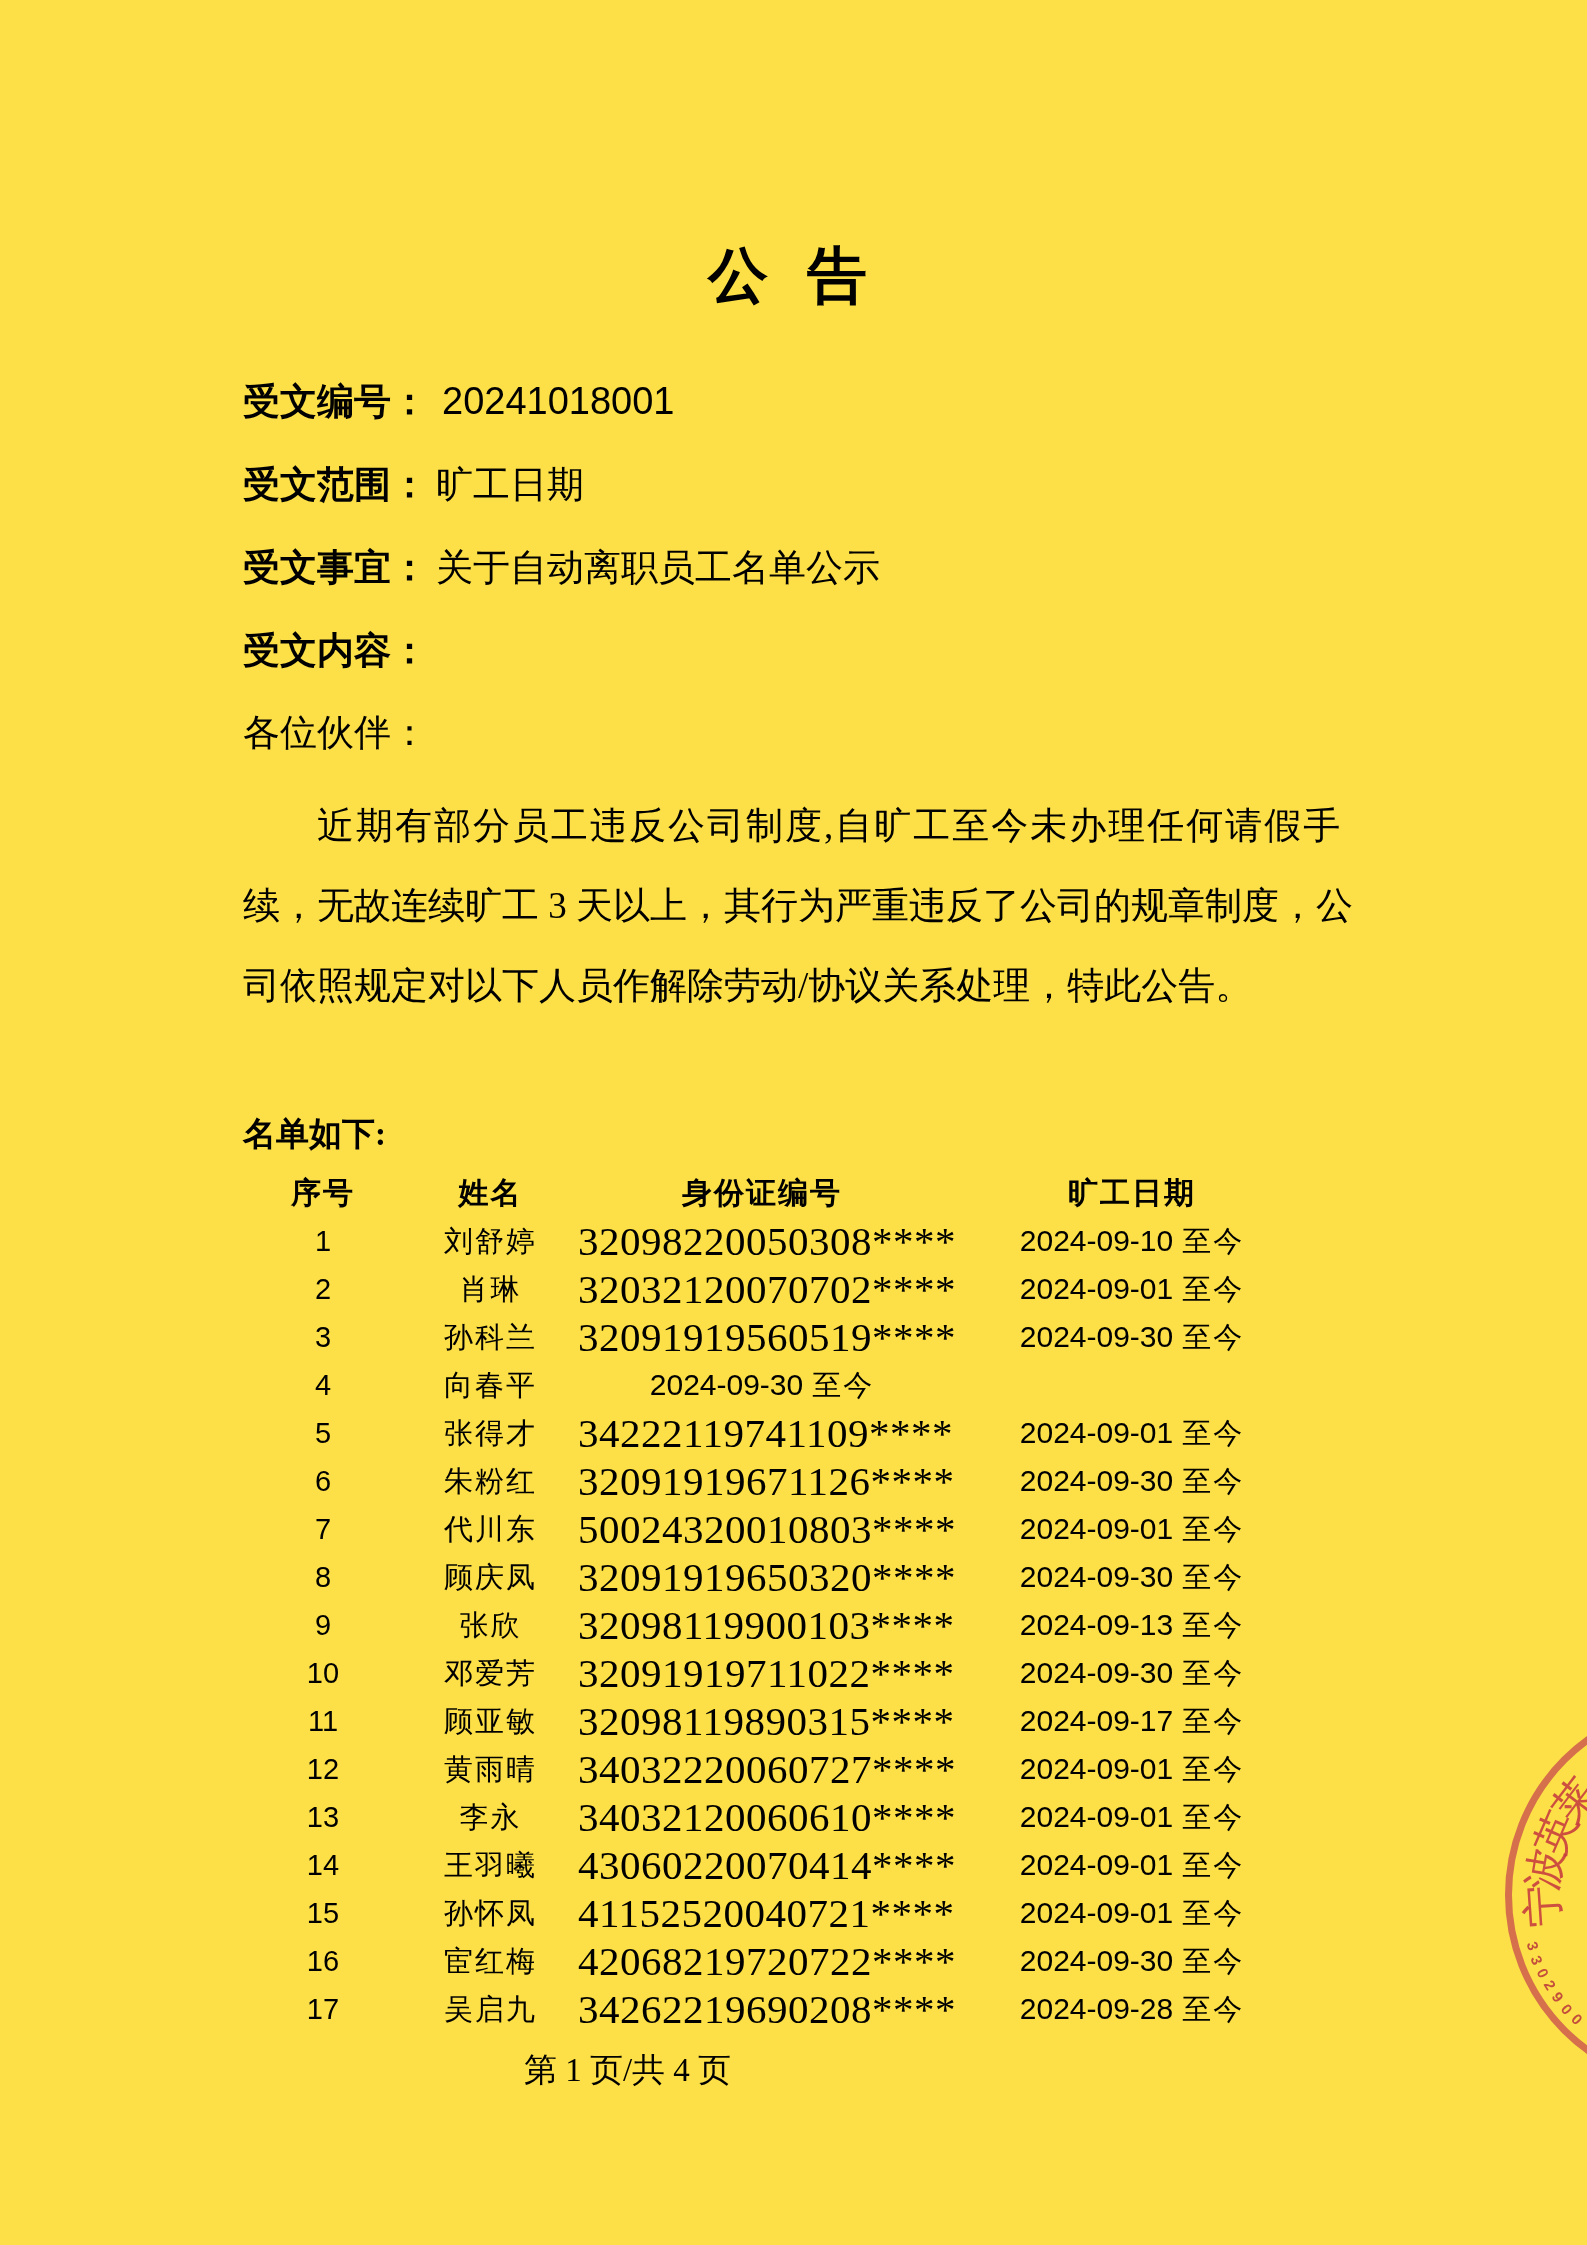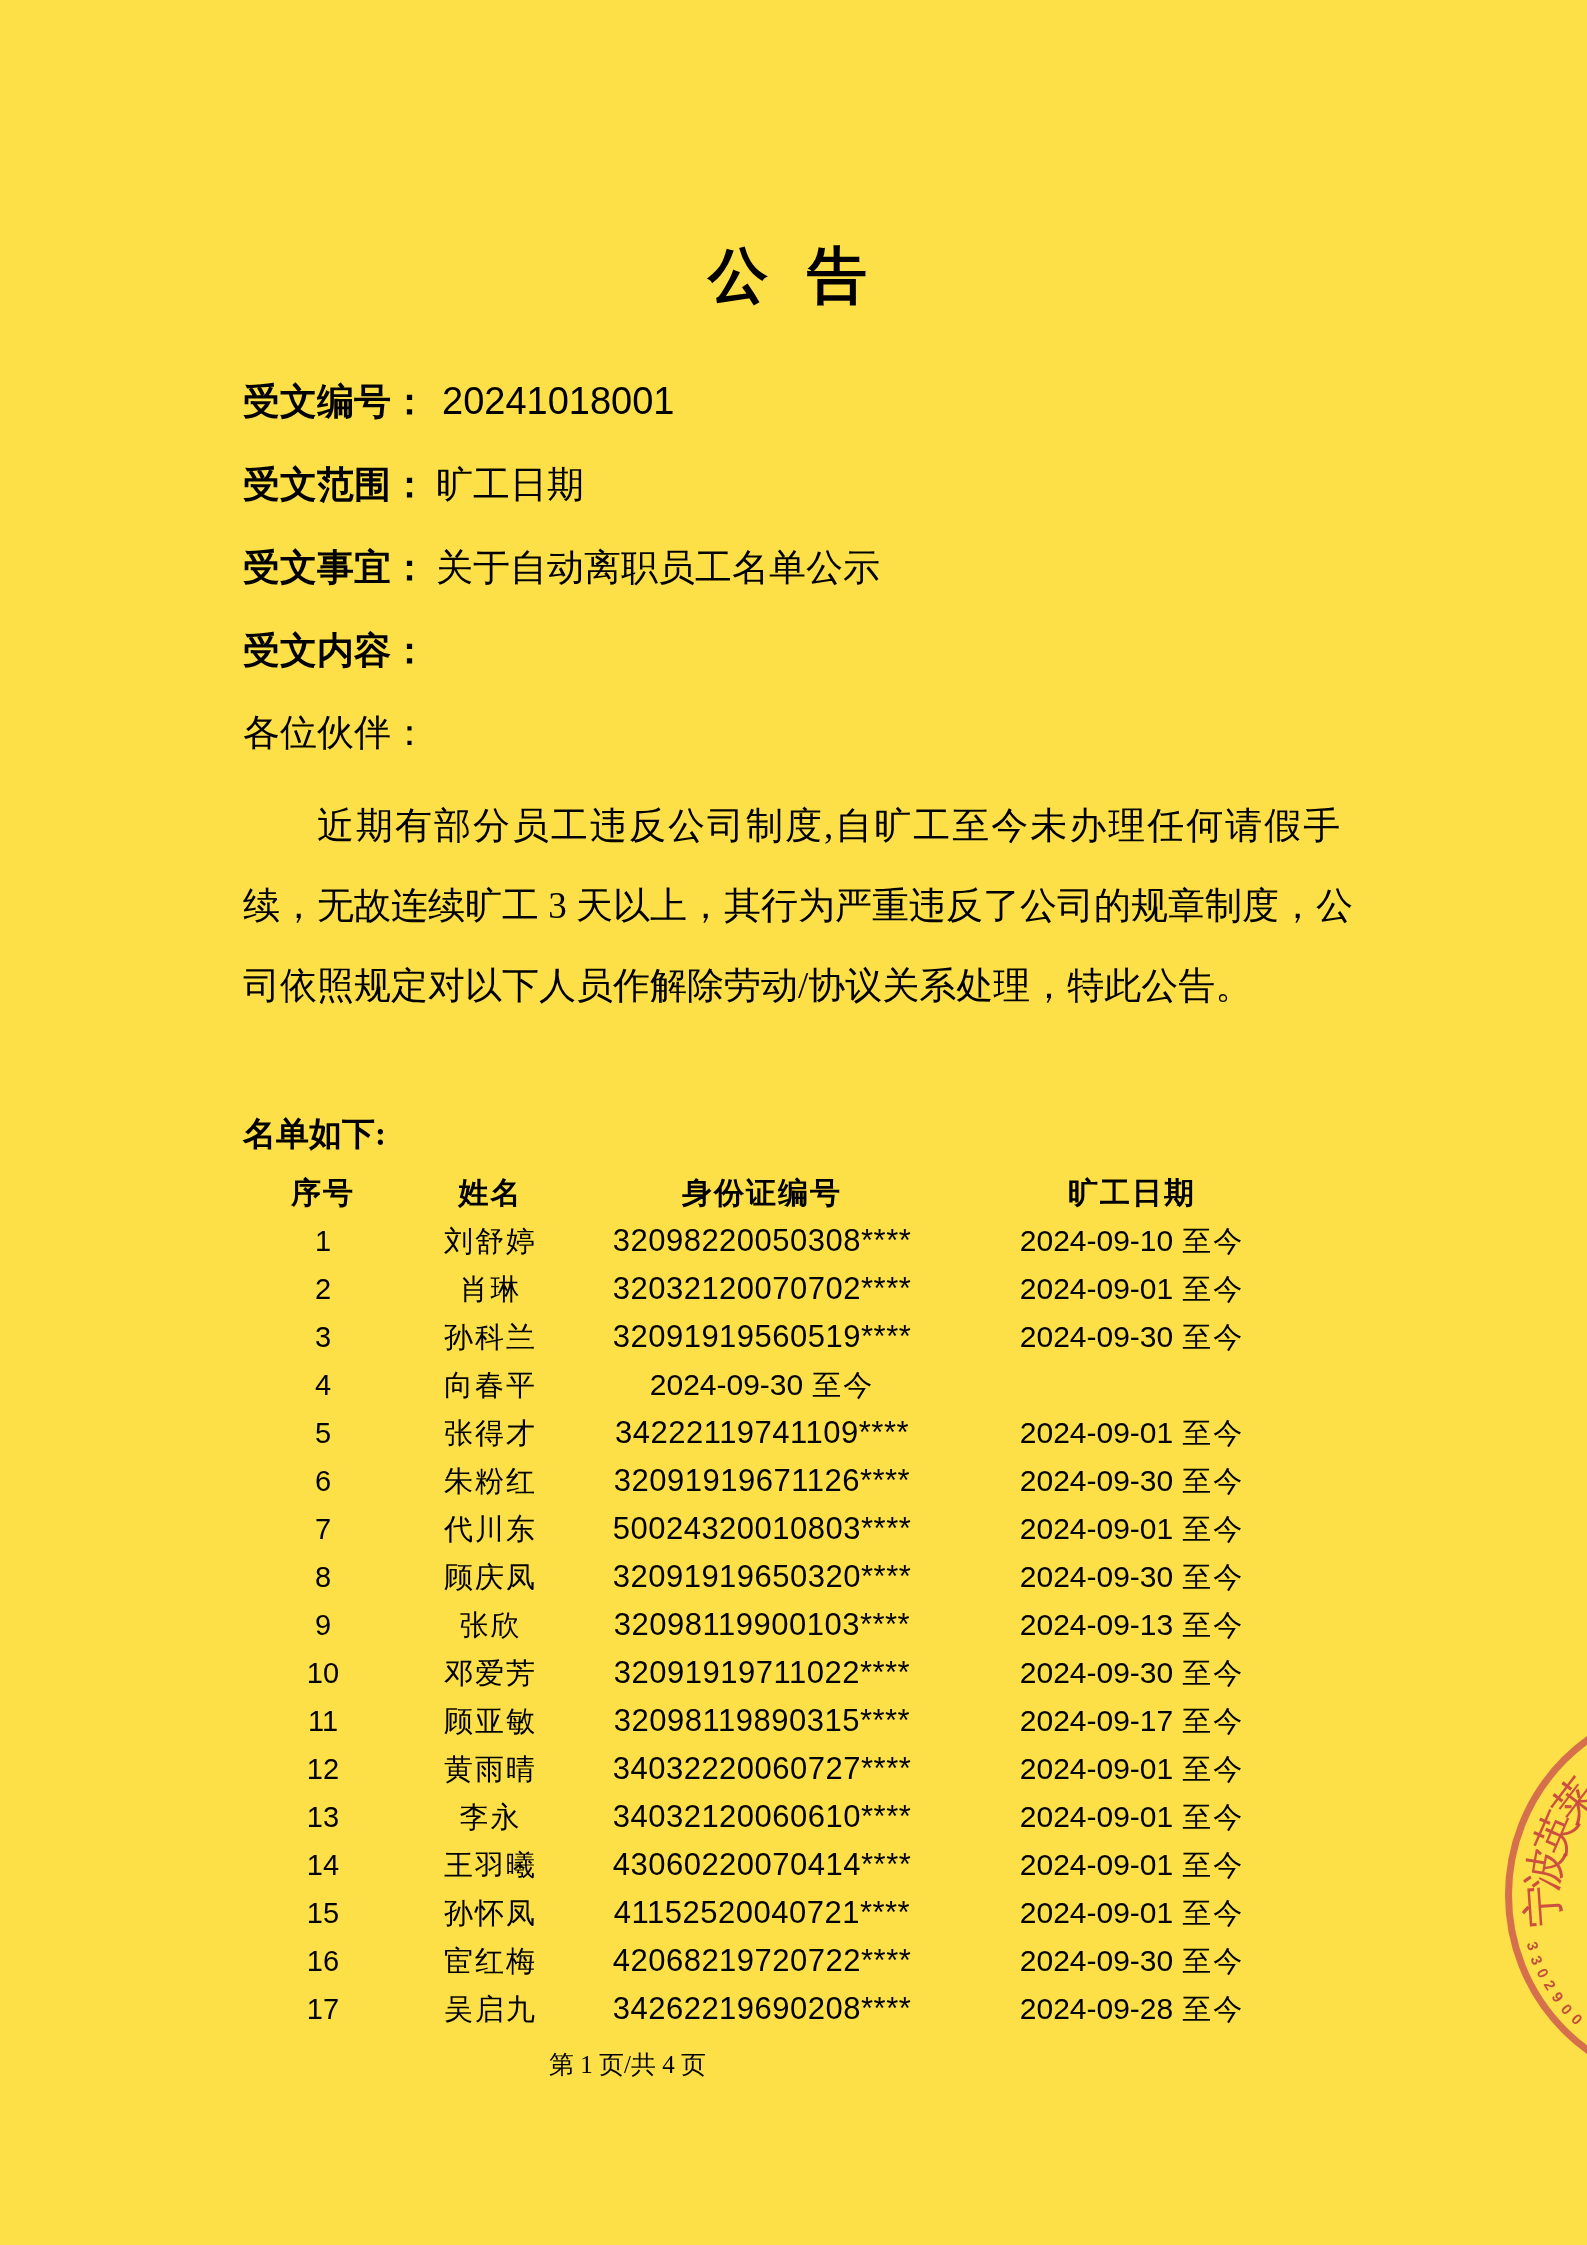--- a/index.html
+++ b/index.html
@@ -21,24 +21,24 @@
   .salutation { position:absolute; left:243px; top:708px; font-size:37px; }
   .body-text { position:absolute; left:243px; top:786px; width:1135px; font-size:37px; }
   .body-line { height:80px; line-height:80px; white-space:nowrap; }
   .body-line.first { text-indent:74px; letter-spacing:2px; }
   .list-heading { position:absolute; left:243px; top:1112px; font-size:33px; font-weight:700; }
   .table { position:absolute; left:243px; top:1169px; }
   .t-row { display:grid; grid-template-columns:160px 175px 368px 372px; height:48px; }
   .t-cell { text-align:center; line-height:48px; font-size:29px; letter-spacing:2px; }
   .t-head .t-cell { font-weight:700; font-size:30px; }
   .cell-no { font-family:"Liberation Sans","DejaVu Sans",sans-serif; font-size:29px; letter-spacing:0; }
-  .cell-id { font-family:Liberation Sans, sans-serif; font-size:31px; letter-spacing:0.5px; }
+  .cell-id { font-family:Liberation Serif, serif; font-size:41px; letter-spacing:0.5px; }
   .date-num { font-family:"Liberation Sans","DejaVu Sans",sans-serif; font-size:30px; letter-spacing:0; }
   .date-suffix { font-size:29px; margin-left:9px; letter-spacing:2px; }
-  .footer { position:absolute; left:0; top:2048px; width:1255px; text-align:center; font-size:25px; white-space:pre; }
+  .footer { position:absolute; left:0; top:2048px; width:1255px; text-align:center; font-size:33px; white-space:pre; }
   .stamp-ring {
     position:absolute; border-radius:50%;
     border:7px solid rgba(199,73,77,0.75);
     box-sizing:border-box;
   }
   .stamp-char {
     position:absolute; font-size:42px; line-height:1;
     color:rgba(198,58,63,0.88);
     transform-origin:center center;
   }

